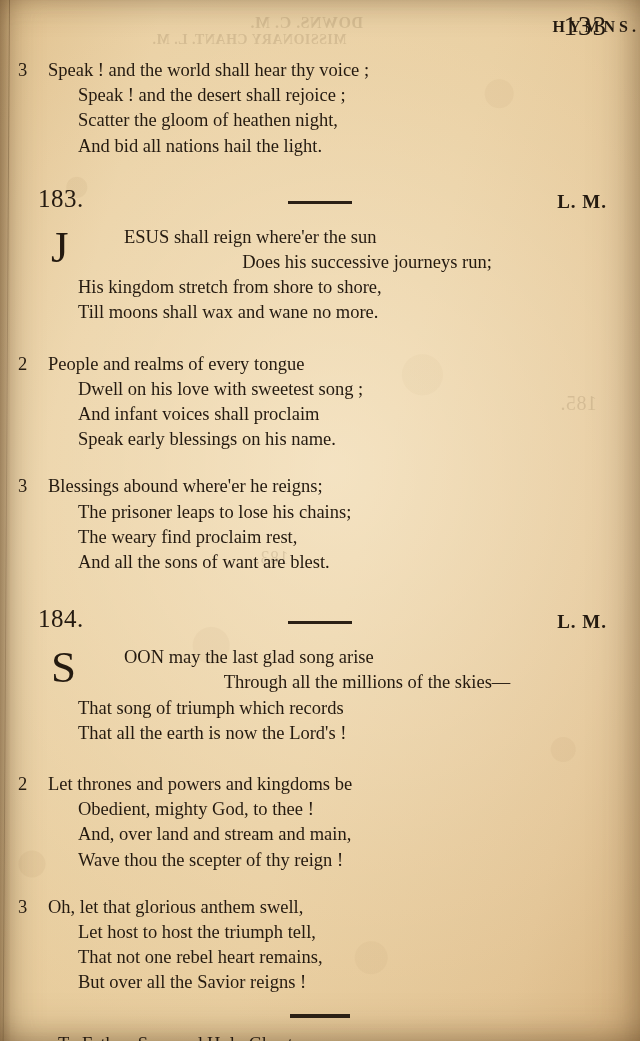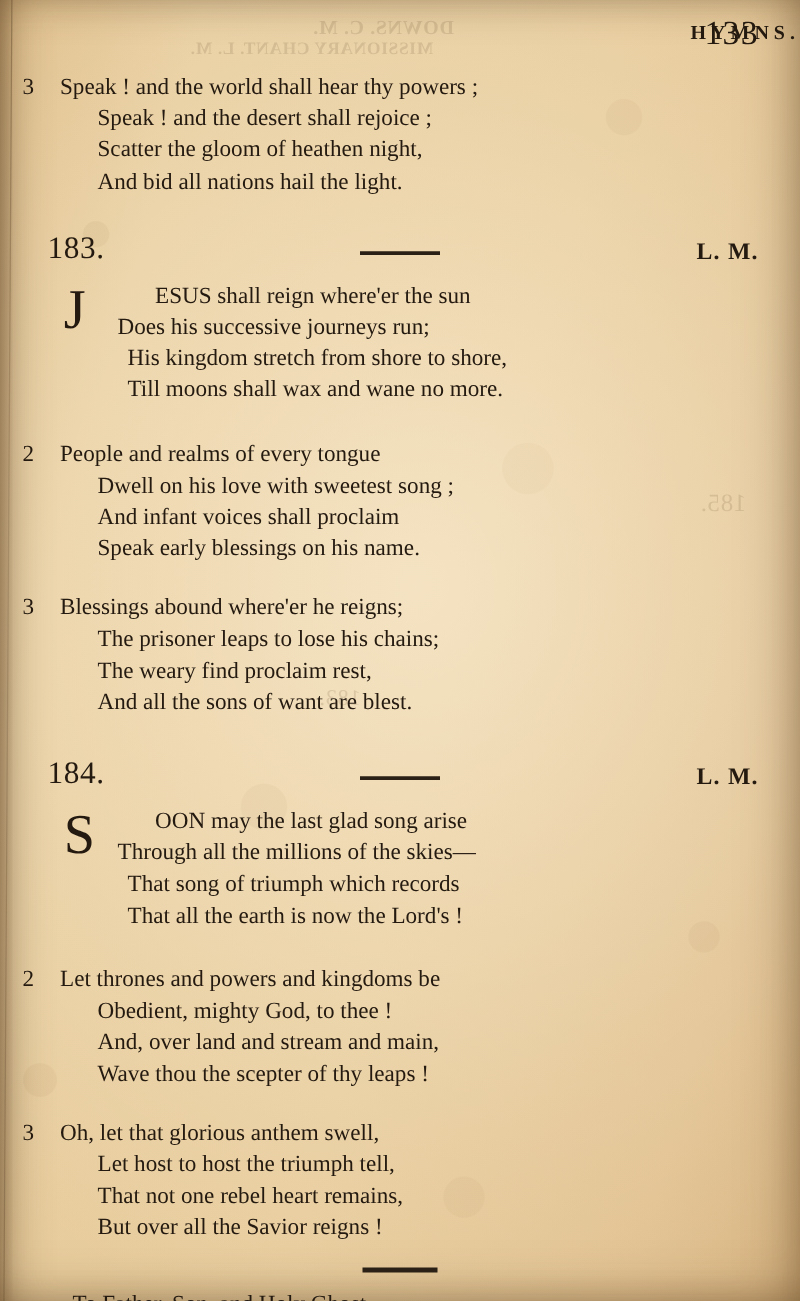--- a/index.html
+++ b/index.html
@@ -176,22 +176,22 @@
     left: 51px;
     top: -3px;
     font-size: 45px;
     line-height: 50px;
     font-family: "Liberation Serif", serif;
   }
   .smallcaps {
     font-variant: small-caps;
   }
   .open-l1 { white-space: pre; margin-left: 46px; }
-  .open-l2 { white-space: pre; padding-left: 16px; }
-  .open-rest .line { padding-left: 0; margin-left: 24px; }
+  .open-l2 { white-space: pre; padding-left: 16px; text-align: center; }
+  .open-rest .line { padding-left: 0; }
 
   .dox-rule {
     width: 60px;
     height: 4px;
     background: #2b2015;
     margin: 0 auto;
   }
   .dox {
     font-size: 18.5px;
     line-height: 25.2px;
@@ -221,21 +221,21 @@
   <div class="scan-edge"></div>
 
   <div class="content">
 
     <div class="running-head">
       <div class="head-title">HYMNS.</div>
       <div class="page-number">133</div>
     </div>
 
     <div class="stanza">
-      <div class="line first"><span class="vnum">3</span><span>Speak ! and the world shall hear thy powers ;</span></div>
+      <div class="line first"><span class="vnum">3</span><span>Speak ! and the world shall hear thy voice ;</span></div>
       <div class="line">Speak ! and the desert shall rejoice ;</div>
       <div class="line">Scatter the gloom of heathen night,</div>
       <div class="line">And bid all nations hail the light.</div>
     </div>
 
     <div class="sp-26"></div>
 
     <div class="hymn-head">
       <div class="hymn-no">183.</div>
       <div class="hymn-rule"></div>
@@ -287,21 +287,21 @@
         <div class="line">That all the earth is now the Lord's !</div>
       </div>
     </div>
 
     <div class="sp-26"></div>
 
     <div class="stanza">
       <div class="line first"><span class="vnum">2</span><span>Let thrones and powers and kingdoms be</span></div>
       <div class="line">Obedient, mighty God, to thee !</div>
       <div class="line">And, over land and stream and main,</div>
-      <div class="line">Wave thou the scepter of thy leaps !</div>
+      <div class="line">Wave thou the scepter of thy reign !</div>
     </div>
 
     <div class="sp-22"></div>
 
     <div class="stanza">
       <div class="line first"><span class="vnum">3</span><span>Oh, let that glorious anthem swell,</span></div>
       <div class="line">Let host to host the triumph tell,</div>
       <div class="line">That not one rebel heart remains,</div>
       <div class="line">But over all the Savior reigns !</div>
     </div>

